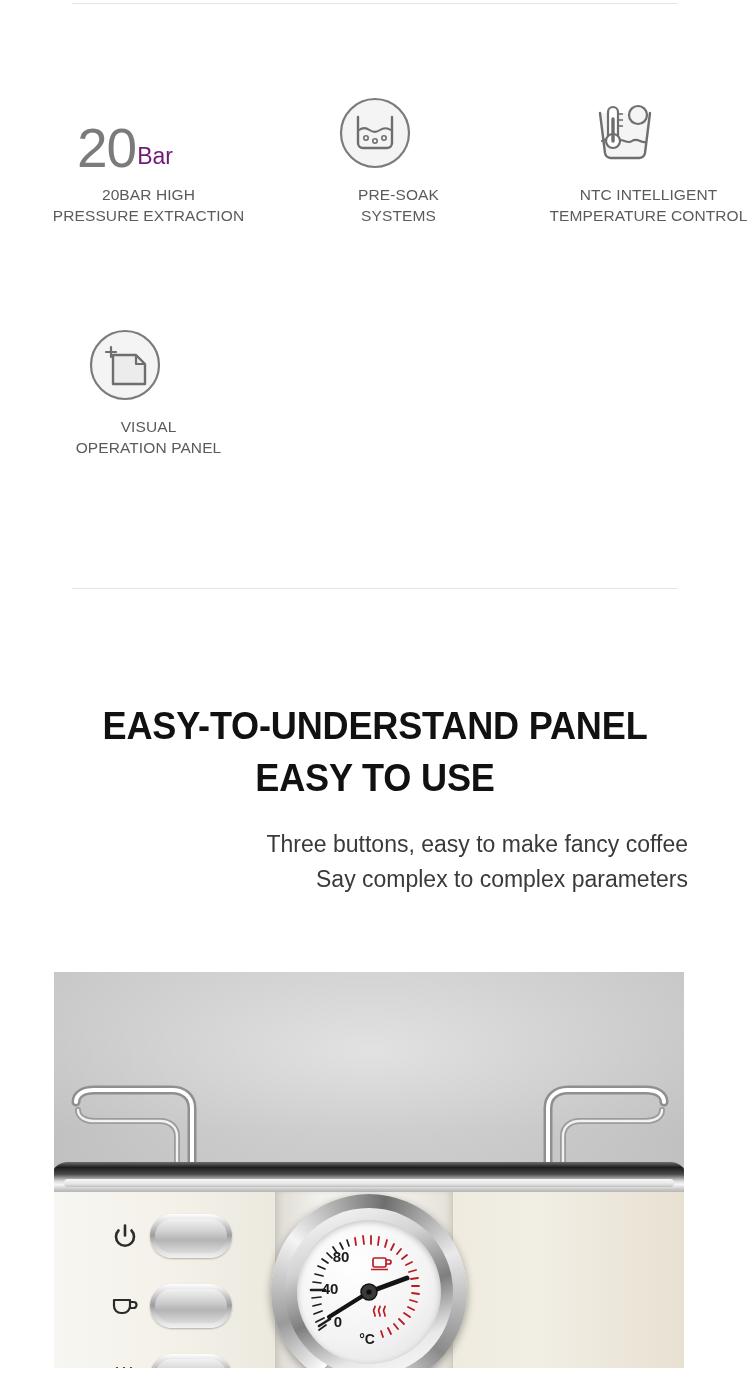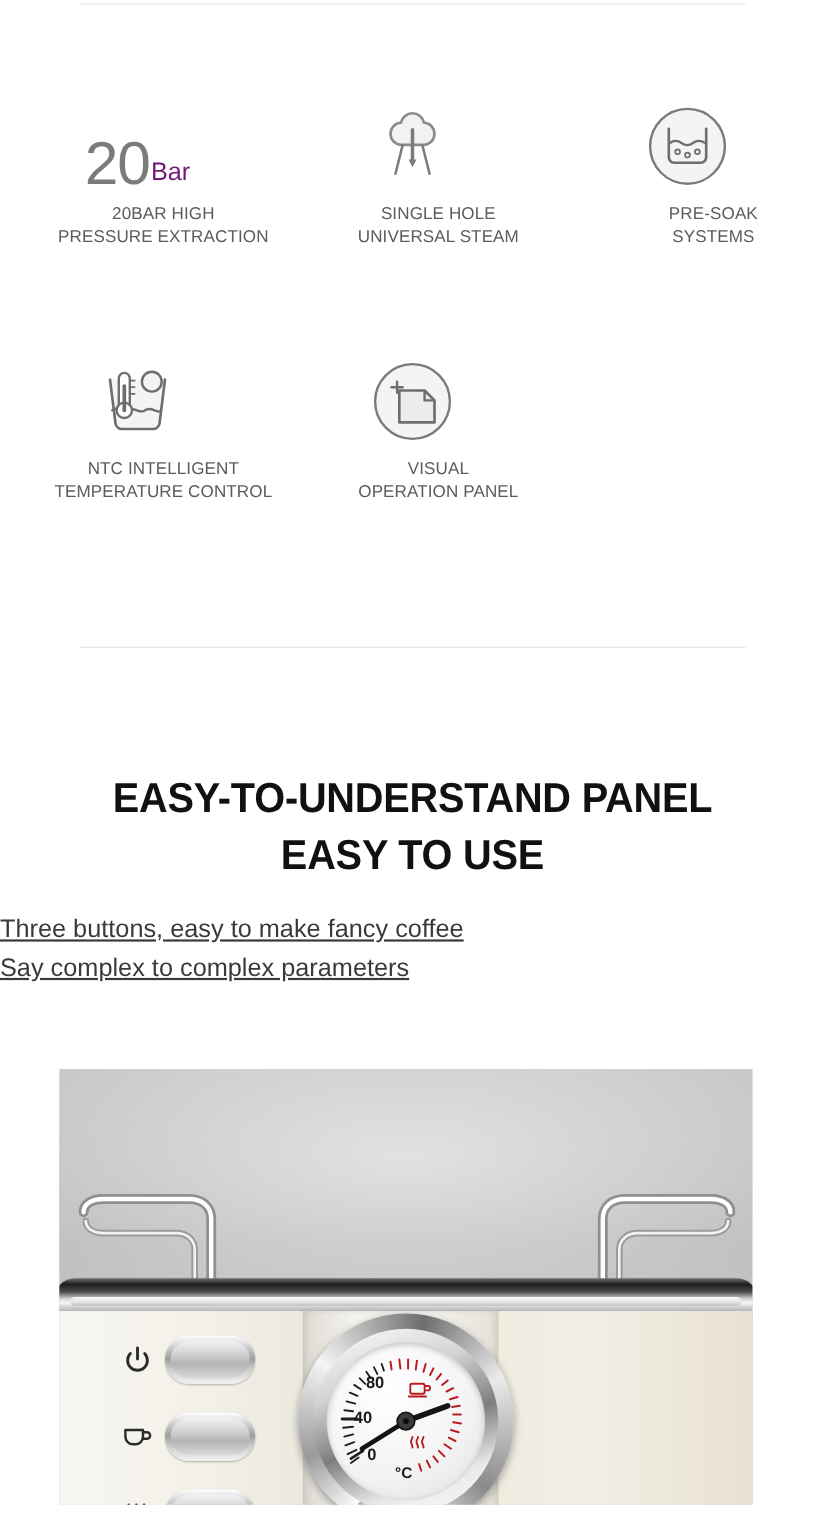--- a/index.html
+++ b/index.html
@@ -63,23 +63,23 @@
     text-align:center;
     font-size:38px; line-height:52px;
     font-weight:700; color:#111;
     letter-spacing:-0.2px;
     transform:scaleX(.95); transform-origin:center top;
   }
   .headline span{display:block;}
 
   .subhead{
     position:absolute; left:0; top:827px; width:688px;
-    text-align:left;
+    text-align:right;
     font-size:23px; line-height:35px;
-    color:#3a3a3a; font-weight:400;text-decoration:underline;
+    color:#3a3a3a; font-weight:400;
   }
   .subhead span{display:block;}
 
   
   .photo{
     position:absolute; left:54px; top:972px;
     width:630px; height:396px; overflow:hidden;
     background:linear-gradient(180deg,#c9c9c9 0%,#bdbdbd 28%,#c4c4c4 46%,#d6d6d6 56%,#cfcfcf 60%,#bfbfbf 62%);
   }
   
@@ -189,35 +189,20 @@
     <div class="feat-icon">
       <div class="bar-lockup">
         <span class="bar-num">20</span>
         <span class="bar-unit">Bar</span>
       </div>
     </div>
     <div class="feat-label">20BAR HIGH
 PRESSURE EXTRACTION</div>
   </div>
 
-  <div class="feature">
-    <div class="feat-icon">
-      <span>
-        <svg width="76" height="74" viewBox="0 0 76 74" fill="none">
-          <path d="M38 7c-5.2 0-9.4 3.6-10.4 8.4C22.2 15.8 18 20.2 18 25.6c0 5.6 4.5 10.1 10.1 10.1h19.8C53.5 35.7 58 31.2 58 25.6c0-5.4-4.2-9.8-9.6-10.2C47.4 10.6 43.2 7 38 7z" stroke="#8a8a8a" stroke-width="2.4" fill="#f2f2f2"></path>
-          <line x1="38" y1="22" x2="38" y2="49" stroke="#7b7b7b" stroke-width="3.2" stroke-linecap="round"></line>
-          <path d="M38 56l-3.6-7h7.2L38 56z" fill="#7b7b7b"></path>
-          <line x1="29" y1="36" x2="22.5" y2="62" stroke="#7b7b7b" stroke-width="2.3" stroke-linecap="round"></line>
-          <line x1="47" y1="36" x2="53.5" y2="62" stroke="#7b7b7b" stroke-width="2.3" stroke-linecap="round"></line>
-        </svg>
-      </span>
-    </div>
-    <div class="feat-label">SINGLE HOLE
-UNIVERSAL STEAM</div>
-  </div>
 
 
   <div class="feature">
     <div class="feat-icon">
       <span>
         <svg width="74" height="74" viewBox="0 0 74 74" fill="none">
           <circle cx="37" cy="37" r="34" stroke="#7b7b7b" stroke-width="2.2" fill="#f4f4f4"></circle>
           <path d="M20 21v26a5 5 0 0 0 5 5h24a5 5 0 0 0 5-5V21" stroke="#6e6e6e" stroke-width="2.4" fill="none" stroke-linecap="round"></path>
           <path d="M21 34c3.5-2.5 7-2.5 10.5 0s7 2.5 10.5 0 7-2.5 11 0" stroke="#6e6e6e" stroke-width="2" fill="none" stroke-linecap="round"></path>
           <circle cx="28" cy="42" r="2.2" stroke="#6e6e6e" stroke-width="1.6" fill="none"></circle>

